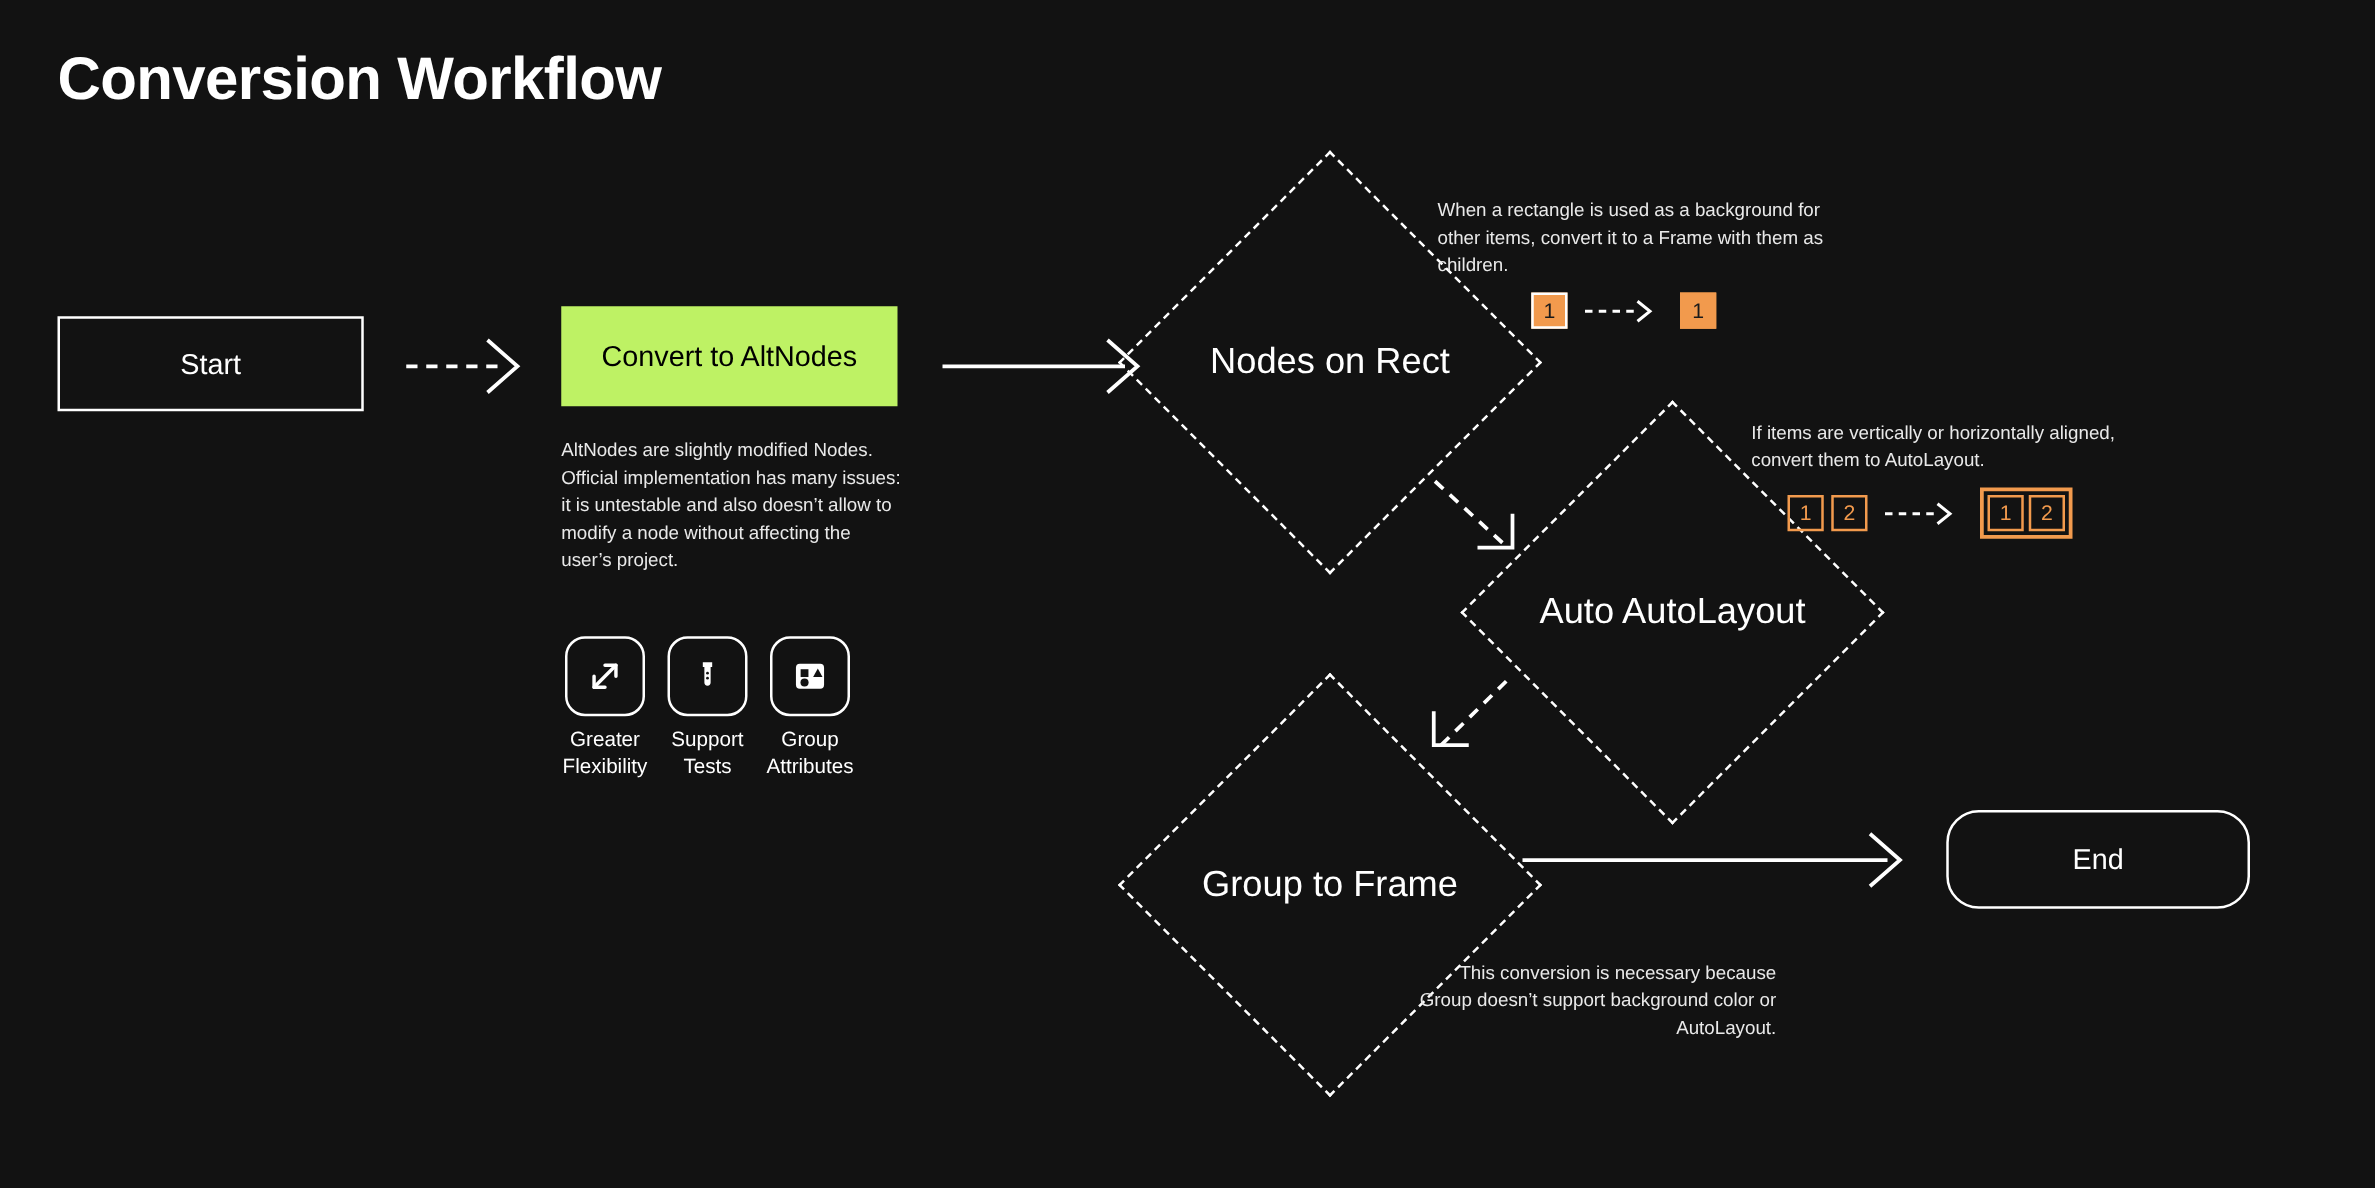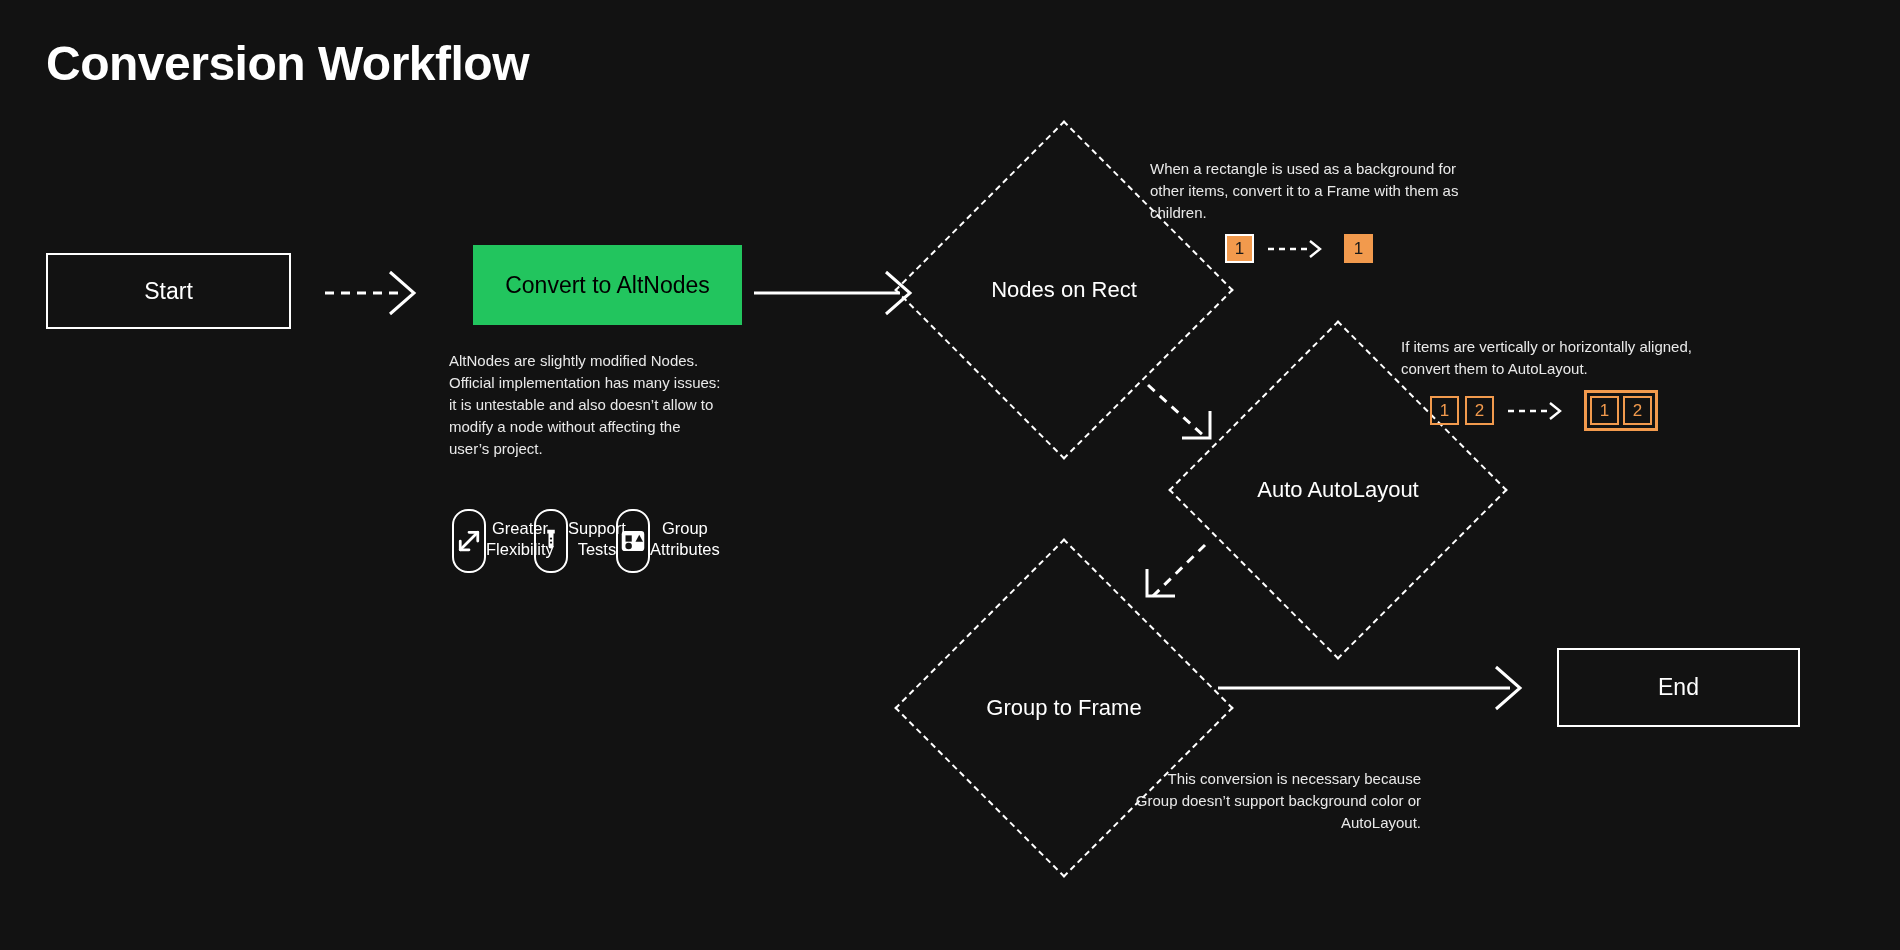--- a/index.html
+++ b/index.html
@@ -38,55 +38,54 @@
     border: 2px solid #ffffff;
     display: flex;
     align-items: center;
     justify-content: center;
     font-size: 23px;
     color: #ffffff;
     box-sizing: border-box;
     background: transparent;
   }
   #start-box { left: 46px; top: 253px; width: 245px; height: 76px; }
-  #end-box   { left: 1557px; top: 648px; width: 243px; height: 79px; }
+  #end-box   { left: 1557px; top: 648px; width: 243px; height: 79px; border-radius: 26px; }
 
   
   #convert-box {
     position: absolute;
     left: 449px;
     top: 245px;
     width: 269px;
     height: 80px;
-    background: #22c55e;
+    background: #bef264;
     color: #000000;
     display: flex;
     align-items: center;
     justify-content: center;
     font-size: 23px;
     box-sizing: border-box;
-    margin-left: 24px;
   }
   
   .diamond-wrap {
     position: absolute;
   }
   .diamond-shape {
     position: absolute;
     left: 0; top: 0;
     border: 2px dashed #ffffff;
     box-sizing: border-box;
     transform: rotate(45deg);
   }
   .diamond-label {
     position: absolute;
     left: 50%;
     top: 50%;
     transform: translate(-50%, -50%);
-    font-size: 22px;
+    font-size: 29px;
     color: #ffffff;
     white-space: nowrap;
     text-align: center;
   }
   #dia-nodes-on-rect { left: 944px; top: 170px; width: 240px; height: 240px; }
   #dia-nodes-on-rect .diamond-shape { width: 240px; height: 240px; }
   #dia-auto-autolayout { left: 1218px; top: 370px; width: 240px; height: 240px; }
   #dia-auto-autolayout .diamond-shape { width: 240px; height: 240px; }
   #dia-group-to-frame { left: 944px; top: 588px; width: 240px; height: 240px; }
   #dia-group-to-frame .diamond-shape { width: 240px; height: 240px; }
@@ -107,22 +106,22 @@
   #feature-row {
     position: absolute;
     left: 452px;
     top: 509px;
     display: flex;
     gap: 18px;
   }
   .feature {
     width: 64px;
     display: flex;
-    flex-direction: row;
-    align-items: flex-start;
+    flex-direction: column;
+    align-items: center;
   }
   .feature-icon {
     width: 64px;
     height: 64px;
     border: 2px solid #ffffff;
     border-radius: 16px;
     box-sizing: border-box;
     display: flex;
     align-items: center;
     justify-content: center;

